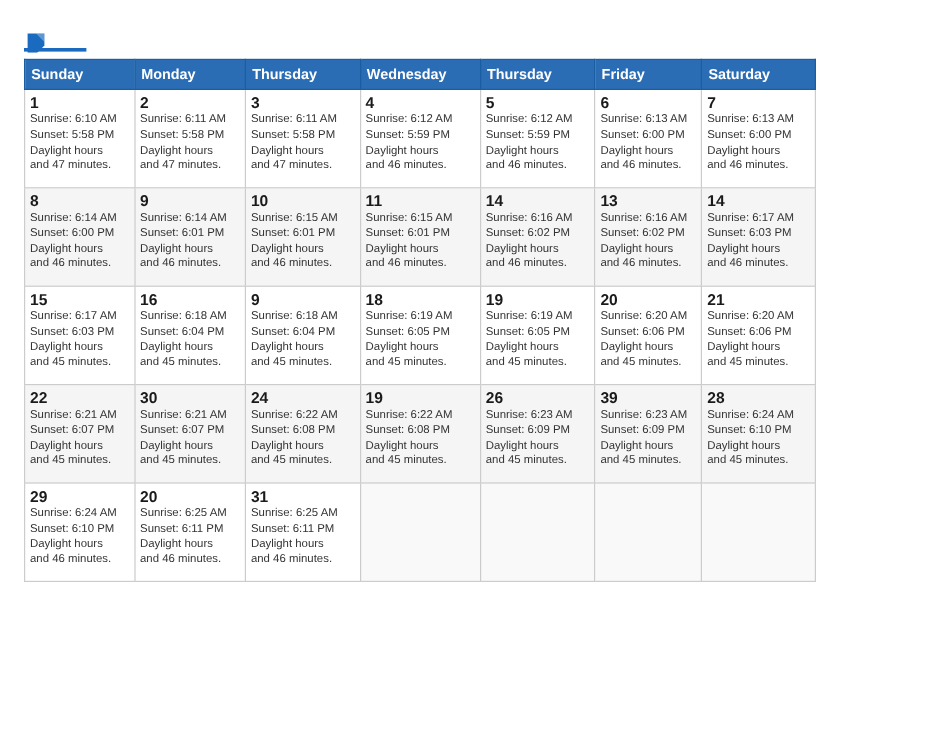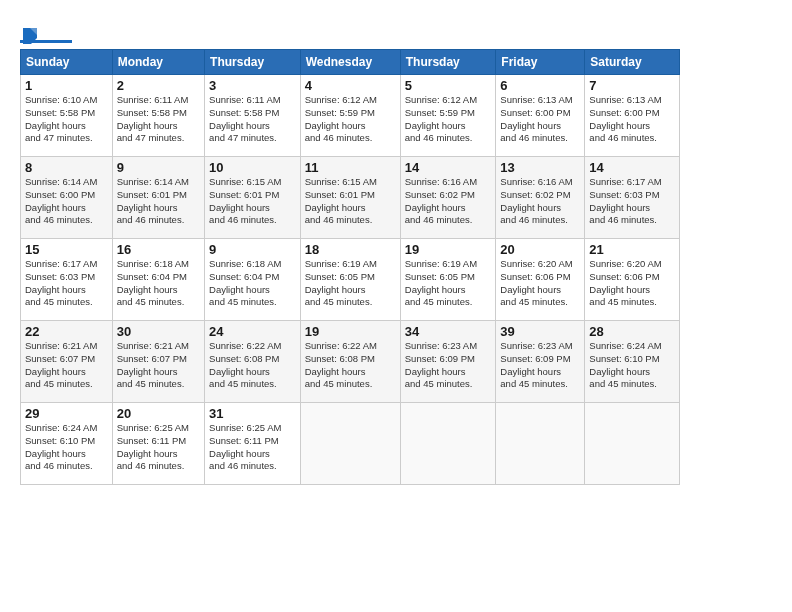--- a/index.html
+++ b/index.html
@@ -349,21 +349,21 @@
           <td>
         <span class="day-num">19</span>
         <span class="day-info">
           Sunrise: 6:22 AM<br>
           Sunset: 6:08 PM<br>
           Daylight hours<br>
           and 45 minutes.
         </span>
       </td>
           <td>
-        <span class="day-num">34</span>
+        <span class="day-num">26</span>
         <span class="day-info">
           Sunrise: 6:23 AM<br>
           Sunset: 6:09 PM<br>
           Daylight hours<br>
           and 45 minutes.
         </span>
       </td>
           <td>
         <span class="day-num">39</span>
         <span class="day-info">

